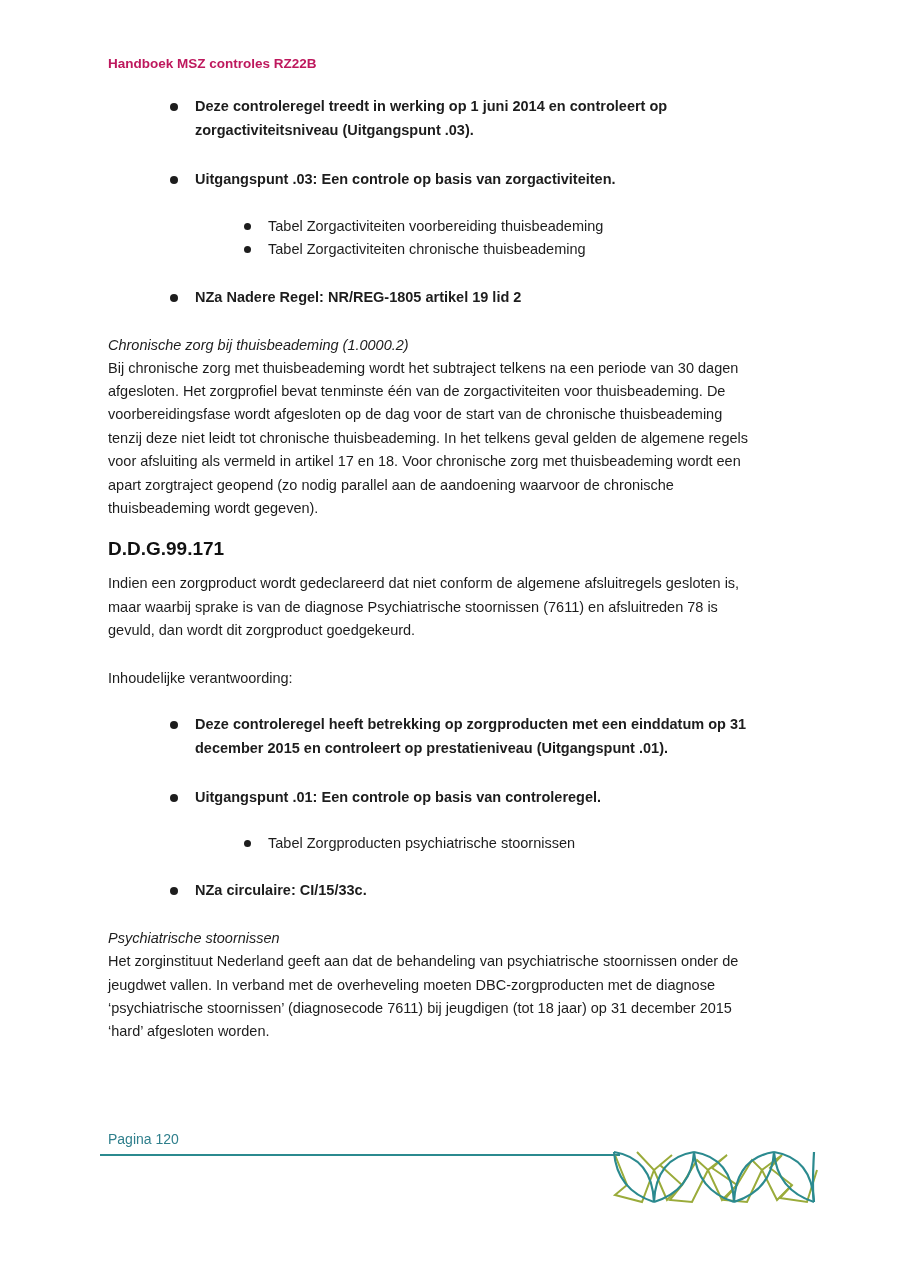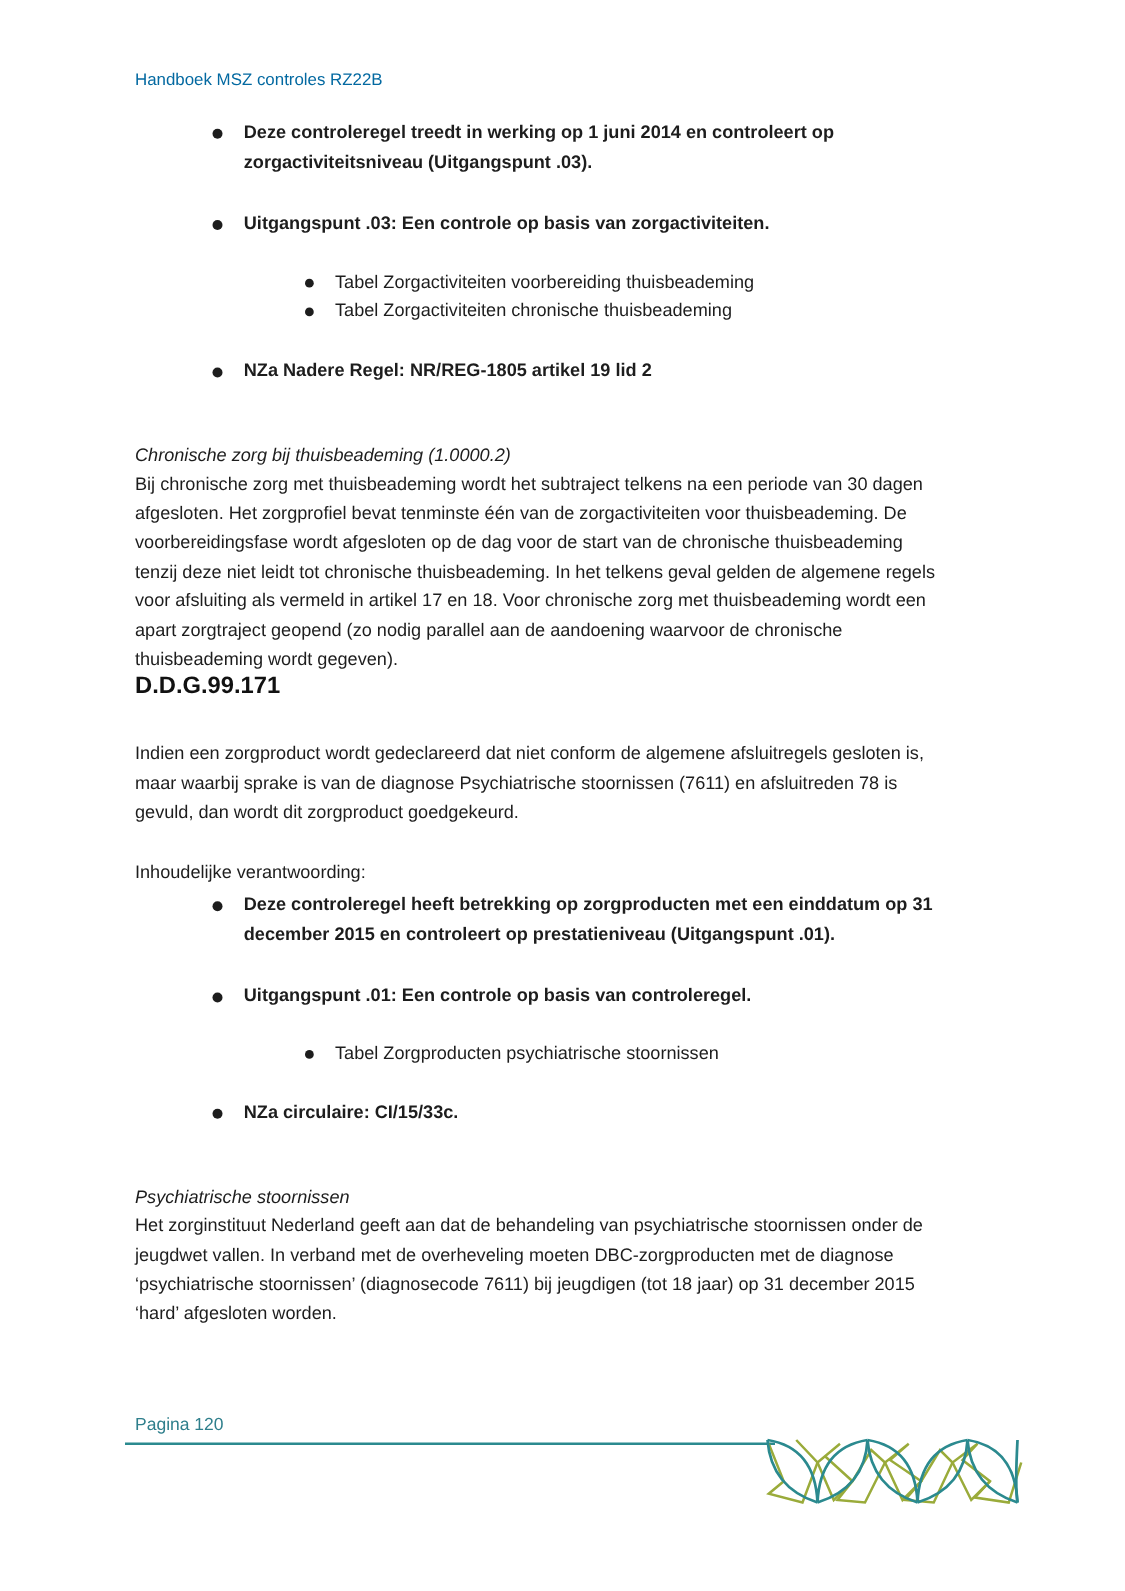--- a/index.html
+++ b/index.html
@@ -1,24 +1,24 @@
 <!DOCTYPE html>
 <html><head>
   <meta charset="utf-8">
   <style>
     html, body { margin: 0; padding: 0; background: #ffffff; }
     body { width: 900px; height: 1273px; position: relative; overflow: hidden;
            font-family: "Liberation Sans", sans-serif; color: #1a1a1a; }
-    .header { position: absolute; left: 108px; top: 56px; font-size: 13.5px; color: #0369a1; }
+    .header { position: absolute; left: 108px; top: 56px; font-size: 13.5px; color: #be185d; font-weight: bold; }
     .p { position: absolute; font-size: 14.5px; line-height: 23.5px; color: #1d1d1d; }
     .b1 { left: 195px; width: 560px; font-weight: bold; }
     .dot1 { position: absolute; left: 170px; width: 8px; height: 8px; border-radius: 50%; background: #1d1d1d; }
     .dot2 { position: absolute; left: 244px; width: 7px; height: 7px; border-radius: 50%; background: #1d1d1d; }
     .b2 { left: 268px; width: 520px; }
-    .body { left: 108px; width: 690px; margin-top: 20px; }
+    .body { left: 108px; width: 690px; }
     .ital { font-style: italic; }
     .h2 { position: absolute; left: 108px; top: 538px; font-size: 19px; font-weight: bold; color: #111; }
     .footer-text { position: absolute; left: 108px; top: 1131px; font-size: 14px; color: #2f7f8c; text-align: center; }
     .footer-line { position: absolute; left: 100px; top: 1154px; width: 520px; height: 2px; background: #2b8a8f; }
     .ornament { position: absolute; left: 612px; top: 1150px; }
   </style>
 </head>
 <body>
 
 <div class="header">Handboek MSZ controles RZ22B</div>

